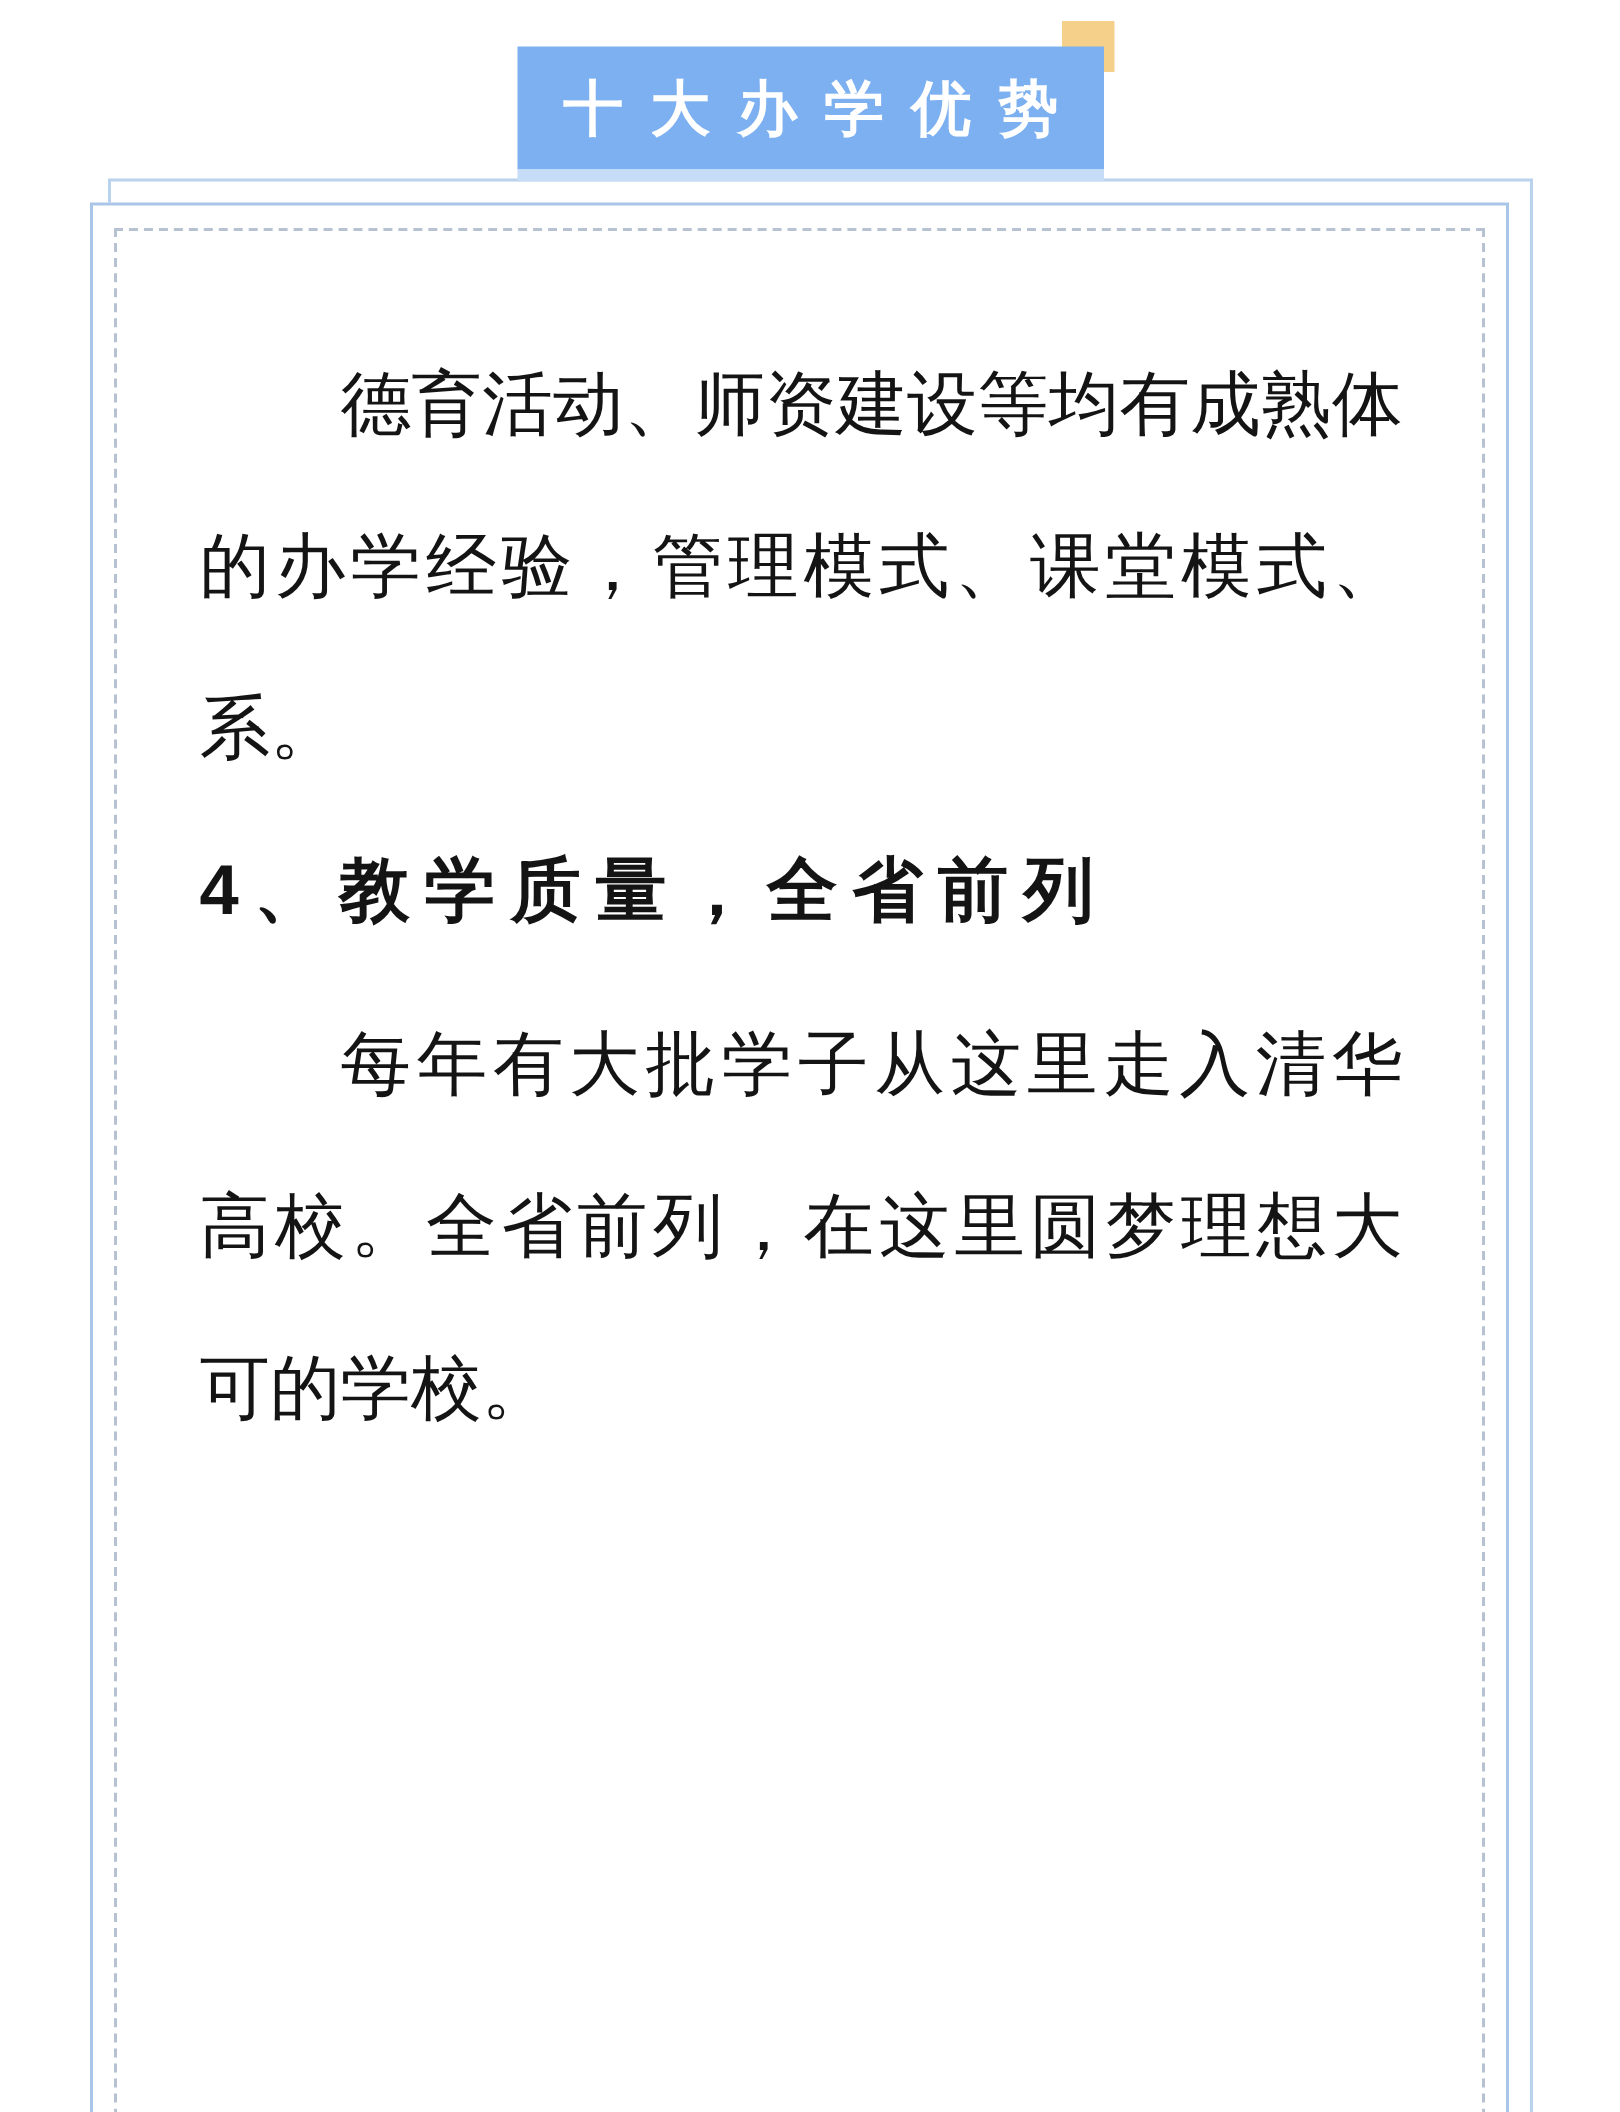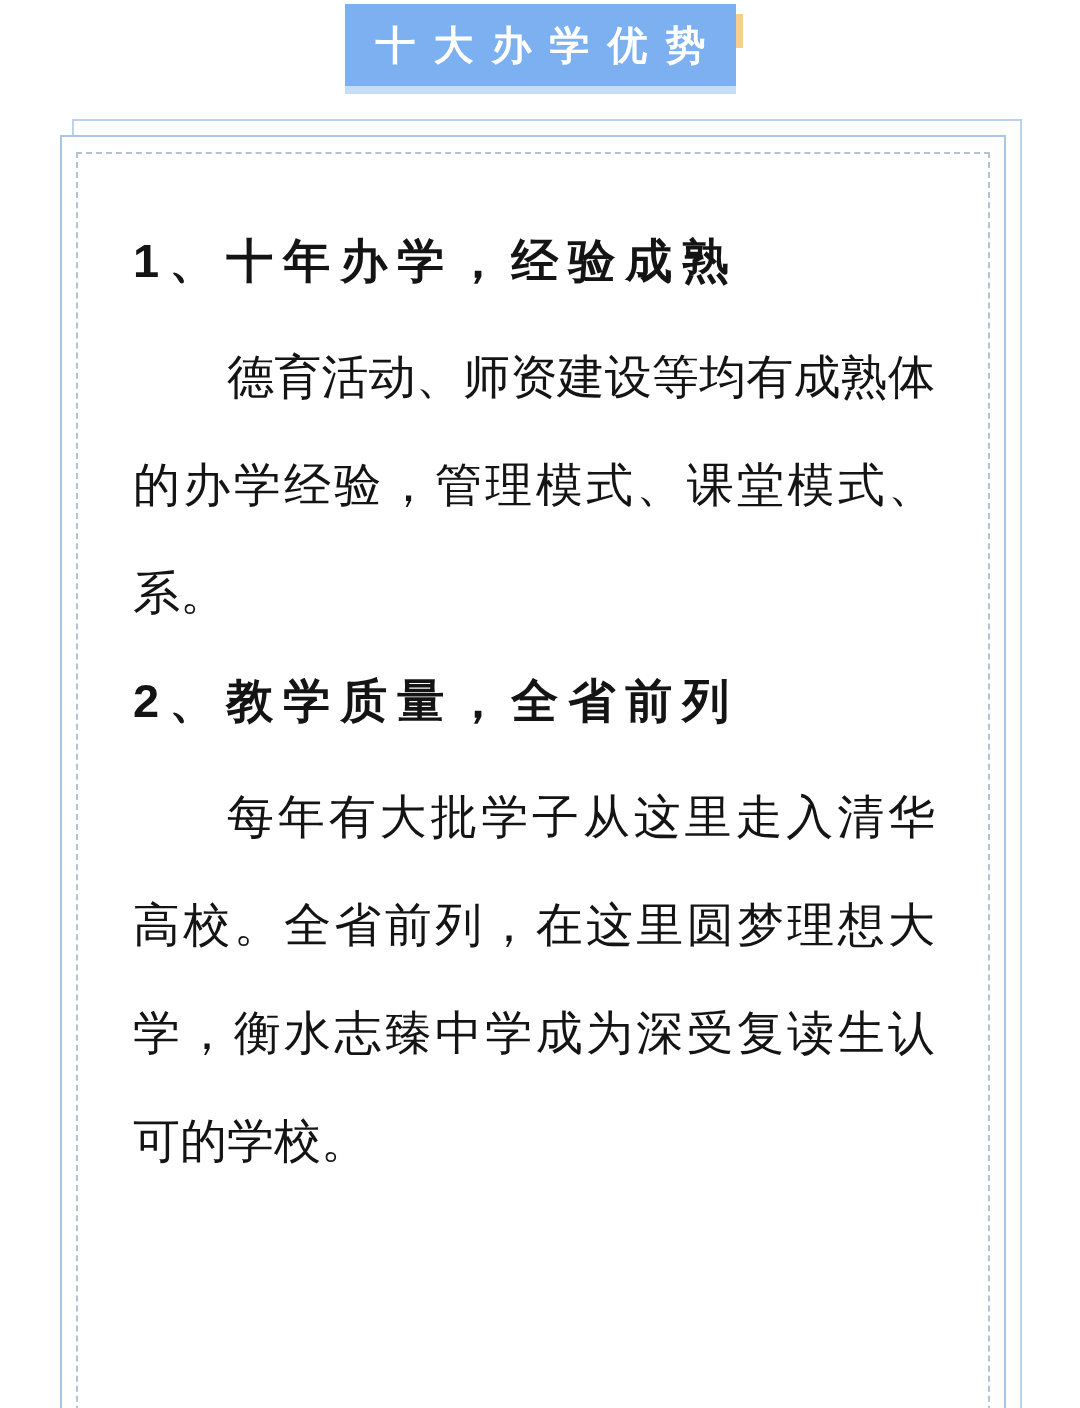--- a/index.html
+++ b/index.html
@@ -15,21 +15,21 @@
   .accent-square {
     position: absolute;
     left: 708px; top: 14px;
     width: 35px; height: 34px;
     z-index: 2;
   }
 
   
   .banner {
     position: absolute;
-    left: 345px; top: 4px;
+    left: 345px; top: 31px;
     width: 391px;
     z-index: 3;
   }
   .banner-main {
     height: 82px;
     display: flex; align-items: center; justify-content: center;
   }
   .banner-title {
     font-size: 40px;
     font-weight: bold;
@@ -114,33 +114,31 @@
   <div class="banner-shadow" style="background: rgb(199, 220, 247);"></div>
 </div>
 
 <div class="back-box"></div>
 
 <div class="card">
   <div class="dashed-box">
     <div class="content">
 
       <section>
-        <h2 class="sec-title">1、十年办学，经验成熟</h2>
         <div class="para">
             <div class="para-line">德育活动、师资建设等均有成熟体</div>
             <div class="para-line">的办学经验，管理模式、课堂模式、</div>
             <div class="para-line">系。</div>
           </div>
       </section>
 
       <section>
-        <h2 class="sec-title">2、教学质量，全省前列</h2>
+        <h2 class="sec-title">4、教学质量，全省前列</h2>
         <div class="para">
             <div class="para-line">每年有大批学子从这里走入清华</div>
             <div class="para-line">高校。全省前列，在这里圆梦理想大</div>
-            <div class="para-line">学，衡水志臻中学成为深受复读生认</div>
             <div class="para-line">可的学校。</div>
           </div>
       </section>
 
     </div>
   </div>
 </div>
 
 </body></html>

